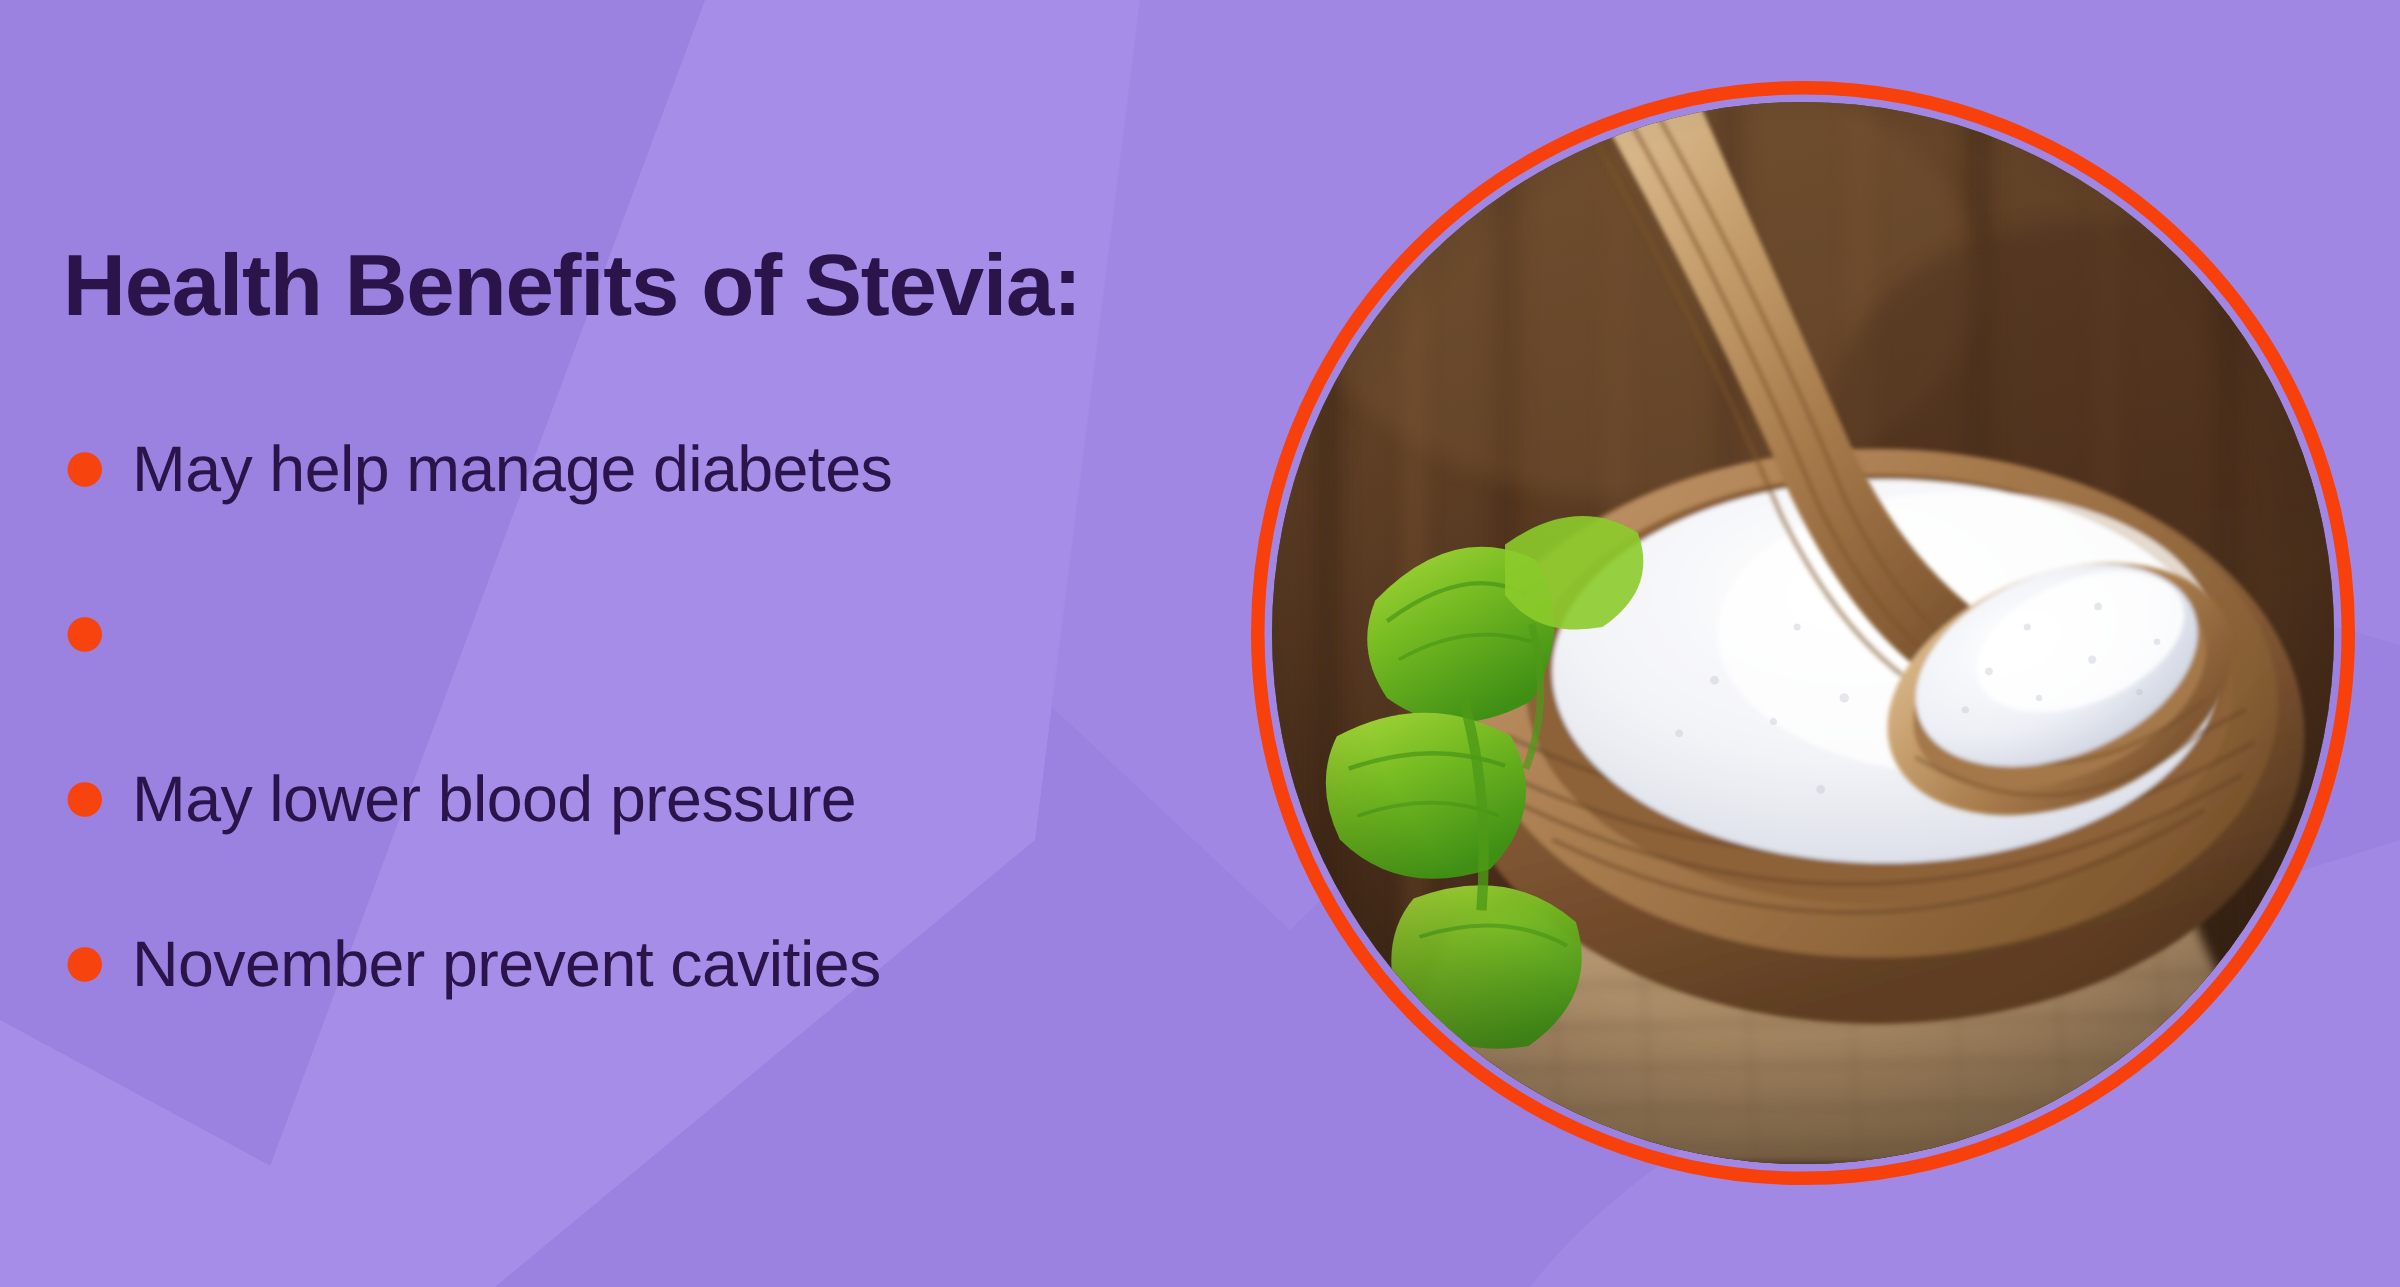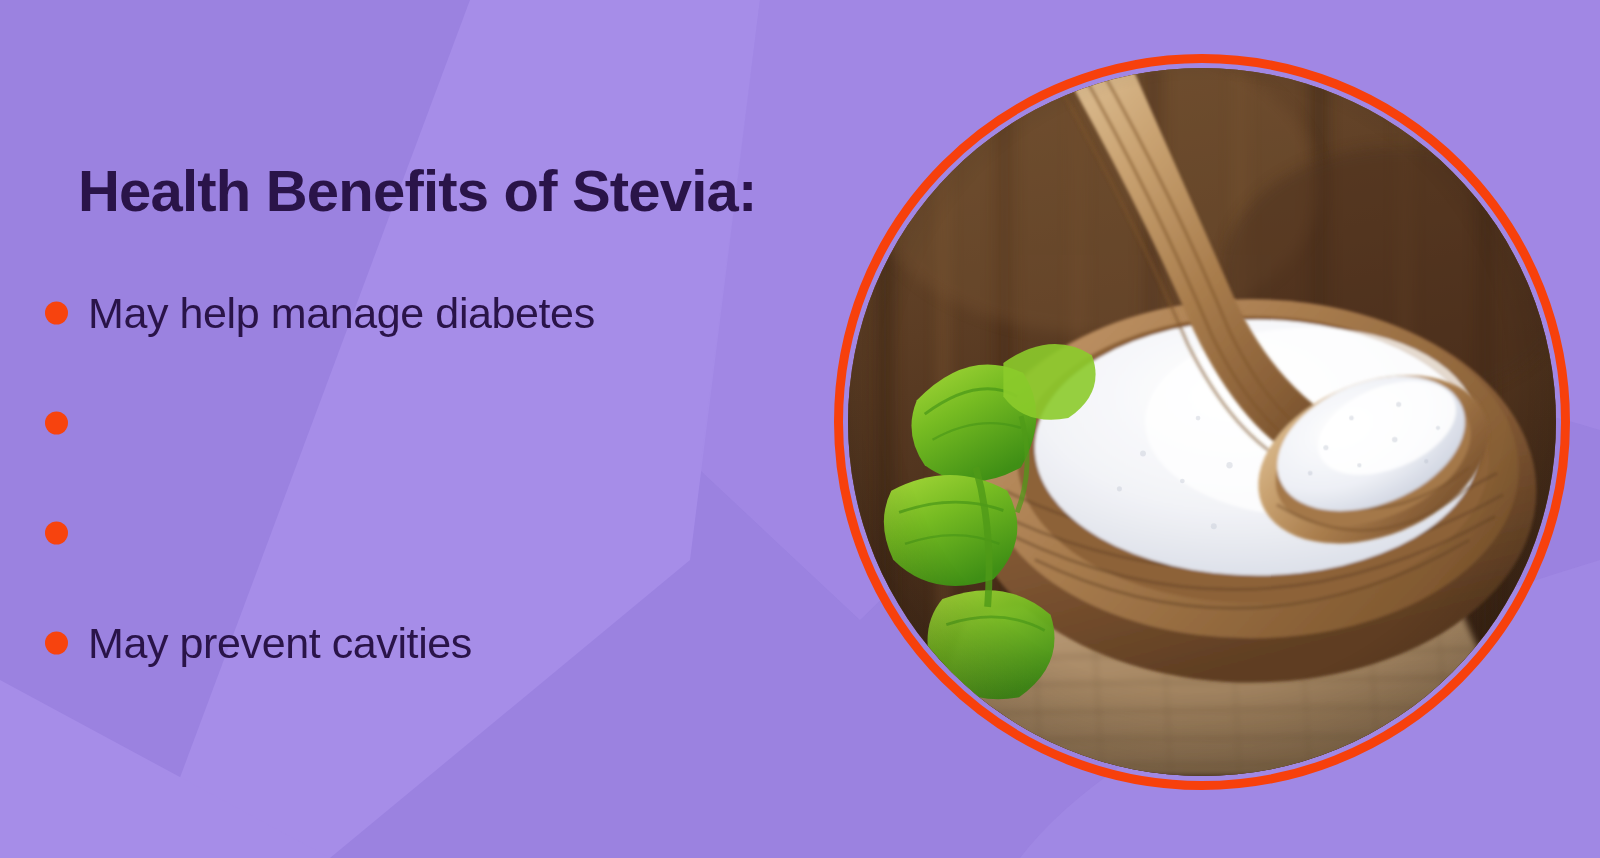--- a/index.html
+++ b/index.html
@@ -37,21 +37,20 @@
   .title {
     position: absolute;
     left: 42px;
     top: 122px;
     font-size: 58px;
     font-weight: 700;
     letter-spacing: -0.8px;
     color: #2a1449;
     line-height: 1.05;
     white-space: nowrap;
-    margin-left: 36px;
   }
 
   .bullet-list {
     position: absolute;
     left: 42px;
     top: 258px;
     width: 790px;
     list-style: none;
     margin: 0;
     padding: 0;
@@ -133,25 +132,26 @@
         <span class="bullet-dot"></span>
         <span class="bullet-text">May help manage diabetes</span>
       </li>
 
       <li class="bullet-item">
         <span class="bullet-dot"></span>
       </li>
 
       <li class="bullet-item">
         <span class="bullet-dot"></span>
+        <span class="bullet-text">May lower blood pressure</span>
       </li>
 
       <li class="bullet-item">
         <span class="bullet-dot"></span>
-        <span class="bullet-text">May prevent cavities</span>
+        <span class="bullet-text">November prevent cavities</span>
       </li>
 
     </ul>
   </div>
 
   <div class="photo-ring">
     <div class="photo-clip" aria-label="Wooden spoon of white stevia powder resting on a wooden bowl filled with stevia sweetener, with fresh green stevia leaves on burlap and a dark wood background">
       <svg viewBox="0 0 720 720" preserveAspectRatio="xMidYMid slice" aria-hidden="true">
         <defs>
           <linearGradient id="woodBg" x1="0" y1="0" x2="0.25" y2="1">

